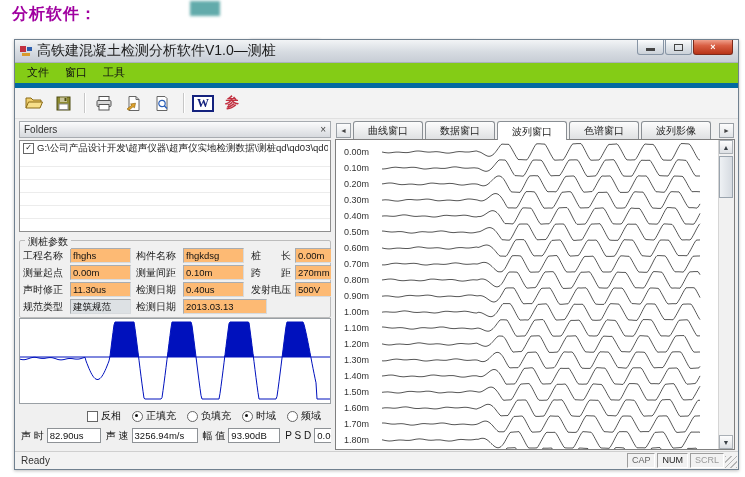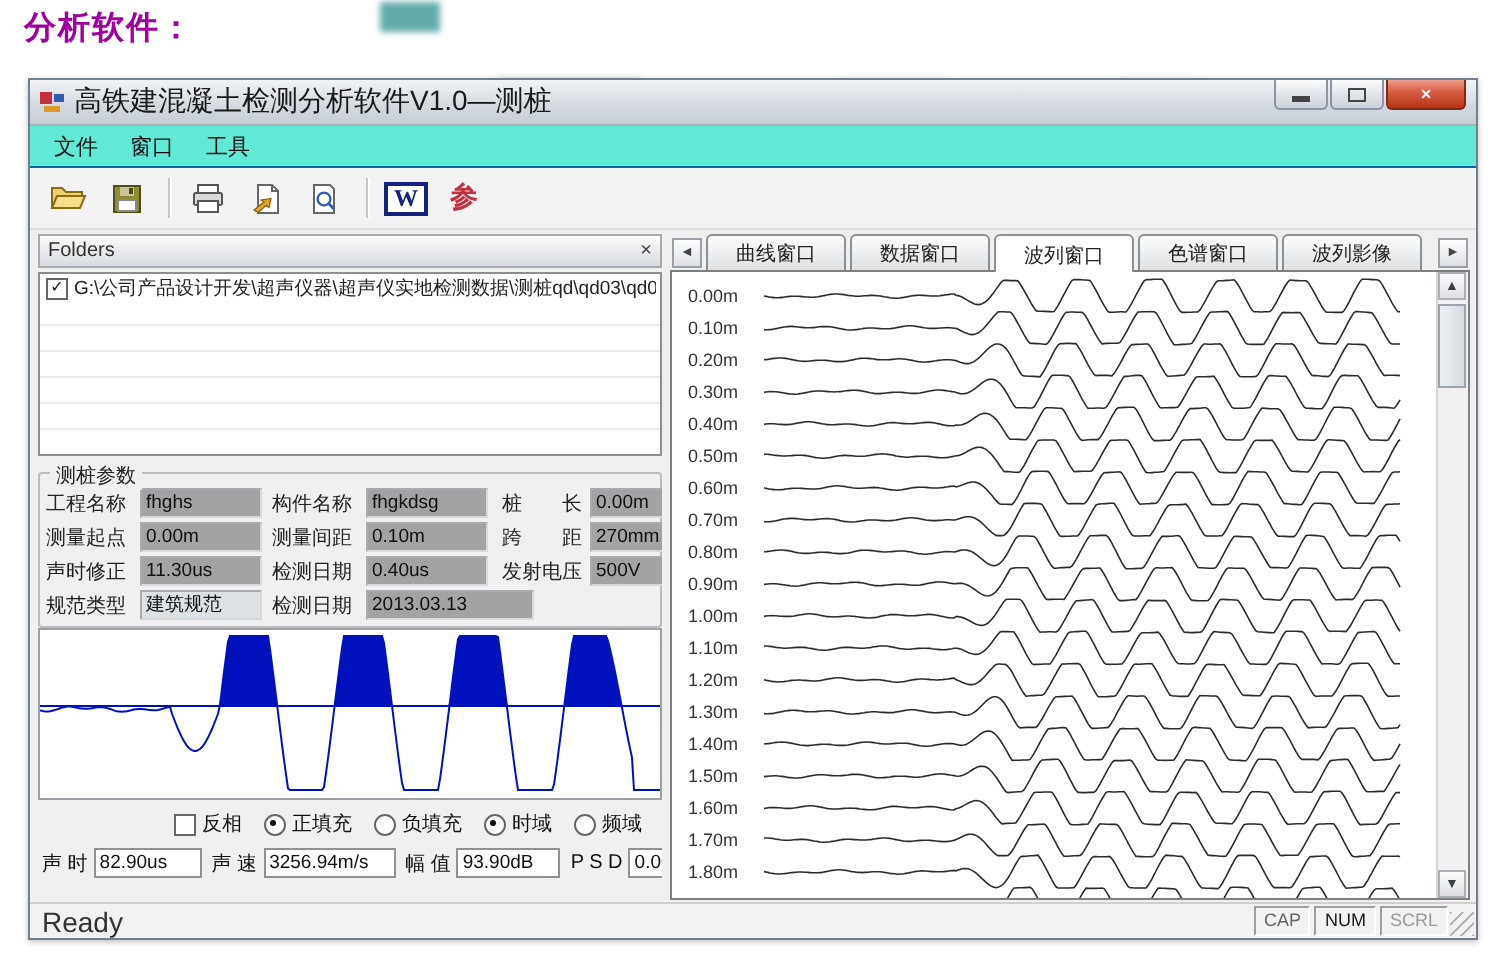--- a/index.html
+++ b/index.html
@@ -22,21 +22,21 @@
   .titlebar{height:22px;flex:none;background:linear-gradient(#f2f4f6,#d6dbe1 55%,#c7cdd5);border-bottom:1px solid #aab2bc;display:flex;align-items:center;padding:0 4px;position:relative;}
   .app-icon{width:14px;height:14px;flex:none;margin-right:4px;}
   .title-text{font-size:14px;color:#1a1a1a;white-space:nowrap;}
   .caption{position:absolute;right:5px;top:0;display:flex;}
   .cap-btn{height:15px;border:1px solid #8795a5;border-top:none;border-radius:0 0 3px 3px;display:flex;align-items:center;justify-content:center;font-size:9px;color:#333;background:linear-gradient(#fdfdfe,#e3e7eb 45%,#ccd2d9);margin-left:1px;box-sizing:border-box;}
   .cap-btn.min,.cap-btn.max{width:27px;}
   .cap-btn.close{width:40px;background:linear-gradient(#f0a08c,#d95f44 40%,#b83316);border-color:#7e2a1a;color:#fff;font-weight:bold;}
   .min-glyph{display:block;width:9px;height:3px;background:#444;margin-top:5px;}
   .max-glyph{display:block;width:9px;height:7px;border:1px solid #444;box-sizing:border-box;}
 
-  .menubar{height:20px;flex:none;background:#5eead4;border-bottom:1px solid #0369a1;display:flex;align-items:center;padding-left:4px;}
+  .menubar{height:20px;flex:none;background:#84cc16;border-bottom:5px solid #0369a1;display:flex;padding-left:4px;}
   .menu-item{font-size:11px;color:#111;padding:2px 8px;}
   .toolbar{height:30px;flex:none;background:#f3f3f3;border-bottom:1px solid #e0e0e0;display:flex;align-items:center;padding-left:6px;}
   .tbtn{border:none;background:transparent;width:26px;height:26px;padding:1px;margin-right:3px;display:flex;align-items:center;justify-content:center;}
   .tsep{width:1px;height:20px;background:#c7c7c7;border-right:1px solid #fff;margin:0 5px;}
   .word-glyph{font-family:"Liberation Serif","DejaVu Serif",serif;font-weight:bold;font-size:12px;color:#14227e;border:2px solid #14227e;background:#fff;padding:0 3px;line-height:13px;}
   .params-glyph{font-size:14px;font-weight:bold;color:#c23040;}
 
   .workarea{flex:1;position:relative;background:#f0f0f0;}
 
   
@@ -47,21 +47,21 @@
      background-image:repeating-linear-gradient(to bottom,transparent 0 12px,#ececec 12px 13px);overflow:hidden;}
   .folder-item{height:13px;display:flex;align-items:center;gap:3px;padding:1px 2px 0 3px;background:#fff;}
   .chk{width:9px;height:9px;border:1px solid #666;background:#fff;flex:none;font-size:8px;line-height:8px;text-align:center;color:#111;}
   .folder-path{font-size:9.5px;color:#222;white-space:nowrap;overflow:hidden;}
 
   .grp{border:1px solid #bcbcbc;border-radius:2px;position:relative;margin-top:8px;padding:7px 3px 1px 3px;flex:none;}
   .grp-title{position:absolute;top:-6px;left:5px;background:#f0f0f0;padding:0 3px;font-size:10px;color:#222;}
   .prm-row{display:flex;align-items:center;height:15px;margin-bottom:2px;}
   .prm-label{width:47px;flex:none;font-size:10px;color:#222;white-space:nowrap;overflow:hidden;}
   .prm-label.c3{width:44px;margin-left:2px;}
-  .prm-val{width:55px;flex:none;height:13px;line-height:13px;background:#a3a3a3;border:1px solid #a8acb0;border-right-color:#d7dadd;border-bottom-color:#d7dadd;font-size:9.5px;color:#111;padding:0 2px;margin-right:5px;overflow:hidden;white-space:nowrap;}
+  .prm-val{width:55px;flex:none;height:13px;line-height:13px;background:#fdba74;border:1px solid #a8acb0;border-right-color:#d7dadd;border-bottom-color:#d7dadd;font-size:9.5px;color:#111;padding:0 2px;margin-right:5px;overflow:hidden;white-space:nowrap;}
   .prm-val.combo{background:#dde1e4;}
   .prm-val.wide{width:78px;}
 
   .wave-label{font-size:10px;color:#222;margin:5px 0 1px 2px;flex:none;}
   .wave-box{height:84px;flex:none;background:#fff;border:1px solid #9aa0a5;overflow:hidden;}
   .wave-box svg{display:block;}
 
   .ctrl-row1{flex:none;display:flex;align-items:center;font-size:10px;color:#111;margin:5px 0 2px 68px;}
   .opt{display:flex;align-items:center;gap:3px;margin-right:11px;white-space:nowrap;}
   .radio{width:9px;height:9px;border:1px solid #666;border-radius:50%;background:#fff;position:relative;flex:none;}
@@ -83,21 +83,21 @@
   .wave-list svg{position:absolute;left:0;top:0;}
   .depth-label{position:absolute;left:8px;width:36px;font-size:9px;color:#333;background:#fff;}
   .vscroll{position:absolute;right:0;top:0;bottom:0;width:15px;background:#f1f1f1;border-left:1px solid #d5d5d5;}
   .sarrow{position:absolute;left:0;width:14px;height:14px;border:1px solid #aab0b6;background:linear-gradient(#fdfdfd,#dde0e4);font-size:7px;color:#3a4046;display:flex;align-items:center;justify-content:center;box-sizing:border-box;}
   .sarrow.up{top:0;}
   .sarrow.down{bottom:0;}
   .sthumb{position:absolute;left:0;top:16px;width:14px;height:42px;border:1px solid #9aa4ae;background:linear-gradient(90deg,#eef1f4,#d6dbe1);box-sizing:border-box;}
 
   
   .statusbar{height:17px;flex:none;background:#f2f2f2;border-top:1px solid #cfcfcf;display:flex;align-items:center;position:relative;}
-  .status-text{font-size:14px;color:#333;padding-left:6px;}
+  .status-text{font-size:10px;color:#333;padding-left:6px;}
   .status-cells{position:absolute;right:14px;top:1px;display:flex;}
   .cell{font-size:9px;padding:1px 4px;margin-left:2px;border:1px solid;border-color:#9d9d9d #fff #fff #9d9d9d;line-height:11px;}
   .cell-cap{color:#666;}.cell-num{color:#1a1a1a;}.cell-scrl{color:#9a9a9a;}
   .grip{position:absolute;right:1px;bottom:1px;width:12px;height:12px;background:repeating-linear-gradient(135deg,#b5b5b5 0 1px,transparent 1px 4px);}
 </style>
 </head>
 <body>
 
 <div class="page">
   <div class="page-heading">分析软件：</div>

